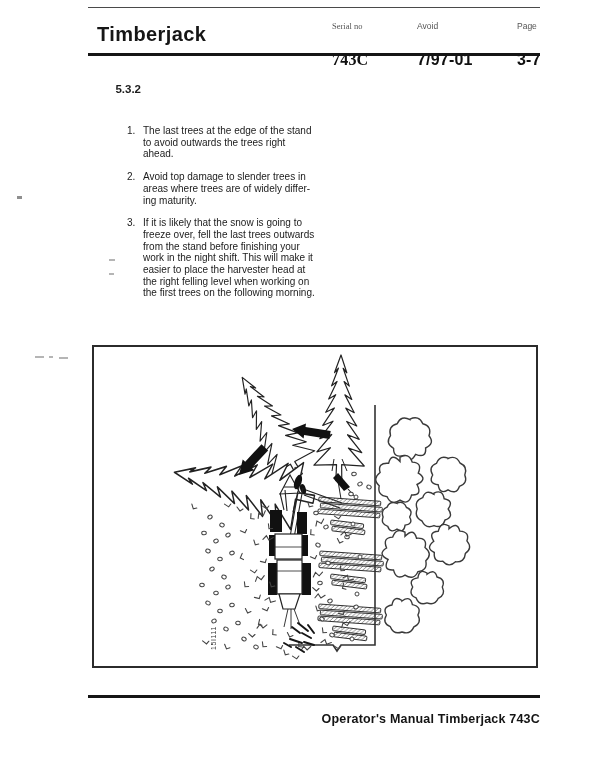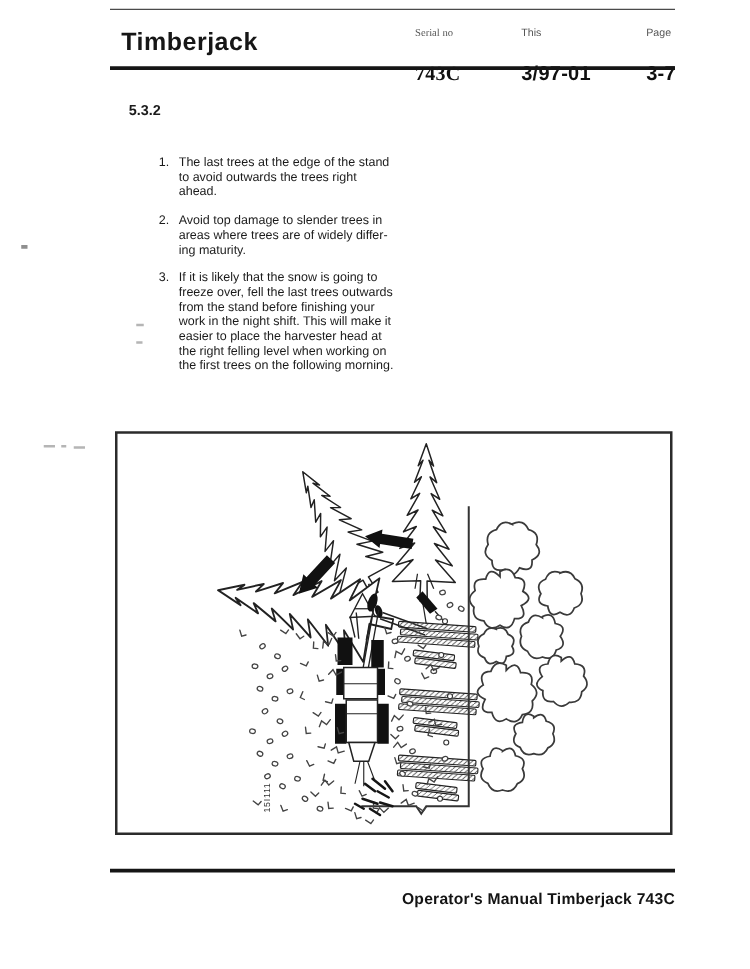--- a/index.html
+++ b/index.html
@@ -6,21 +6,21 @@
   body{
     width:600px;height:775px;position:relative;background:#fff;
     font-family:"Liberation Sans",sans-serif;color:#1b1b1b;overflow:hidden;
   }
   .topline{position:absolute;left:88px;top:7px;width:452px;height:1px;background:#4a4a4a;}
   .brand{position:absolute;left:97px;top:23px;font-size:20px;font-weight:bold;letter-spacing:.4px;color:#161616;}
   .hcol{position:absolute;top:21px;font-size:8.5px;color:#555;}
   .hcol .val{display:block;margin-top:20px;font-size:16px;font-weight:bold;color:#101010;letter-spacing:.2px;}
   .hcol.serial{left:332px;font-family:Liberation Serif, serif;} .hcol.issue{left:417px;} .hcol.page{left:517px;}
   .hrule{position:absolute;left:88px;top:53px;width:452px;height:3px;background:#151515;}
-  .section{position:absolute;left:103px;top:83px;display:flex;}
+  .section{position:absolute;left:103px;top:83px;display:flex;text-align:right;}
   .section .num{font-size:11.5px;font-weight:bold;width:38px;flex:none;}
   .section .title{font-size:11.5px;font-weight:bold;line-height:14px;white-space:pre-line;width:200px;}
   .list{position:absolute;left:127px;top:125px;width:236px;}
   .item{display:flex;margin-bottom:11px;font-size:10px;line-height:11.7px;}
   .item .inum{width:16px;flex:none;}
   .item .itxt{white-space:pre-line;width:218px;}
   .figure{position:absolute;left:92px;top:345px;width:446px;height:323px;
     border:2px solid #2b2b2b;box-sizing:border-box;background:#fff;}
   .figure svg{display:block;}
   .footrule{position:absolute;left:88px;top:695px;width:452px;height:3px;background:#151515;}
@@ -32,22 +32,22 @@
 <body>
 
 <div class="topline"></div>
 <div class="brand">Timberjack</div>
 
 <div class="hcol serial">
   <span>Serial no</span>
   <span class="val">743C</span>
 </div>
 <div class="hcol issue">
-  <span>This</span>
-  <span class="val">3/97-01</span>
+  <span>Avoid</span>
+  <span class="val">7/97-01</span>
 </div>
 <div class="hcol page">
   <span>Page</span>
   <span class="val">3-7</span>
 </div>
 <div class="hrule"></div>
 
 <div class="section">
   <div class="num">5.3.2</div>
 </div>

